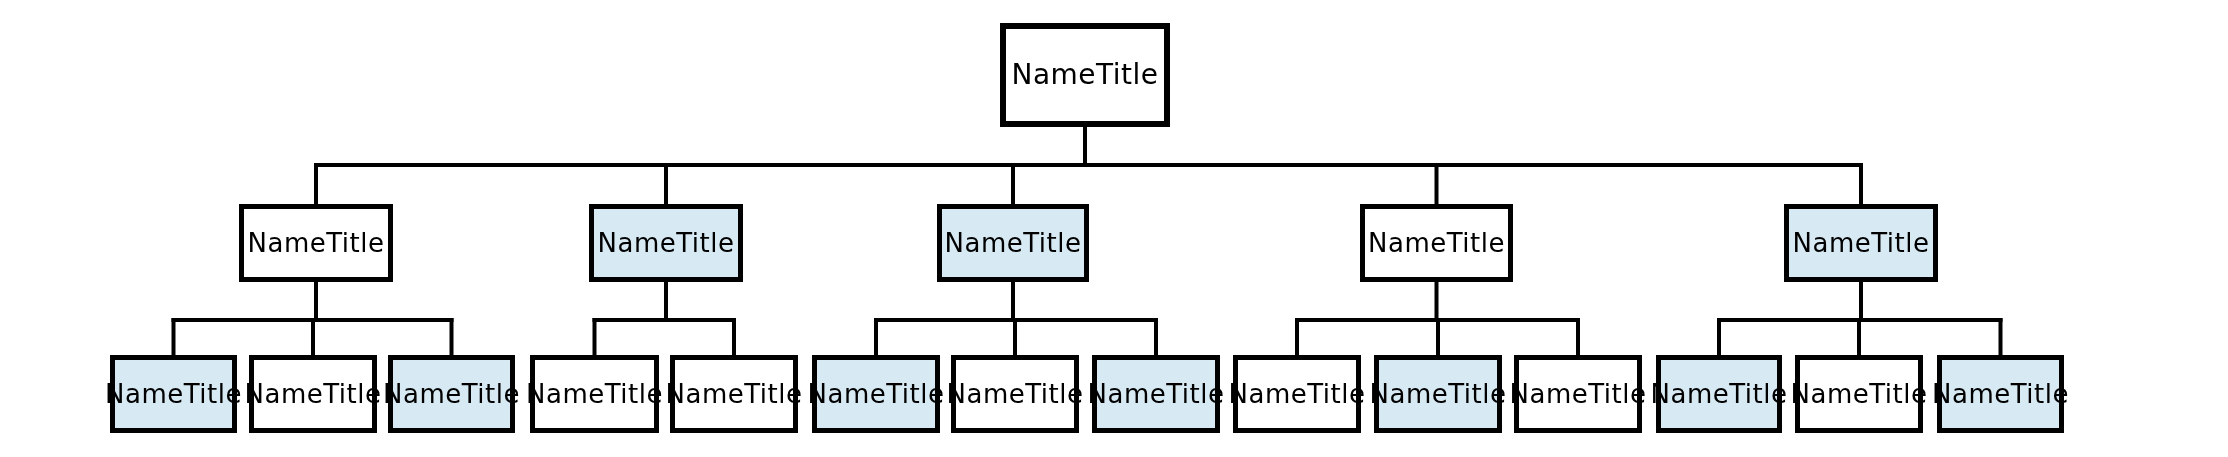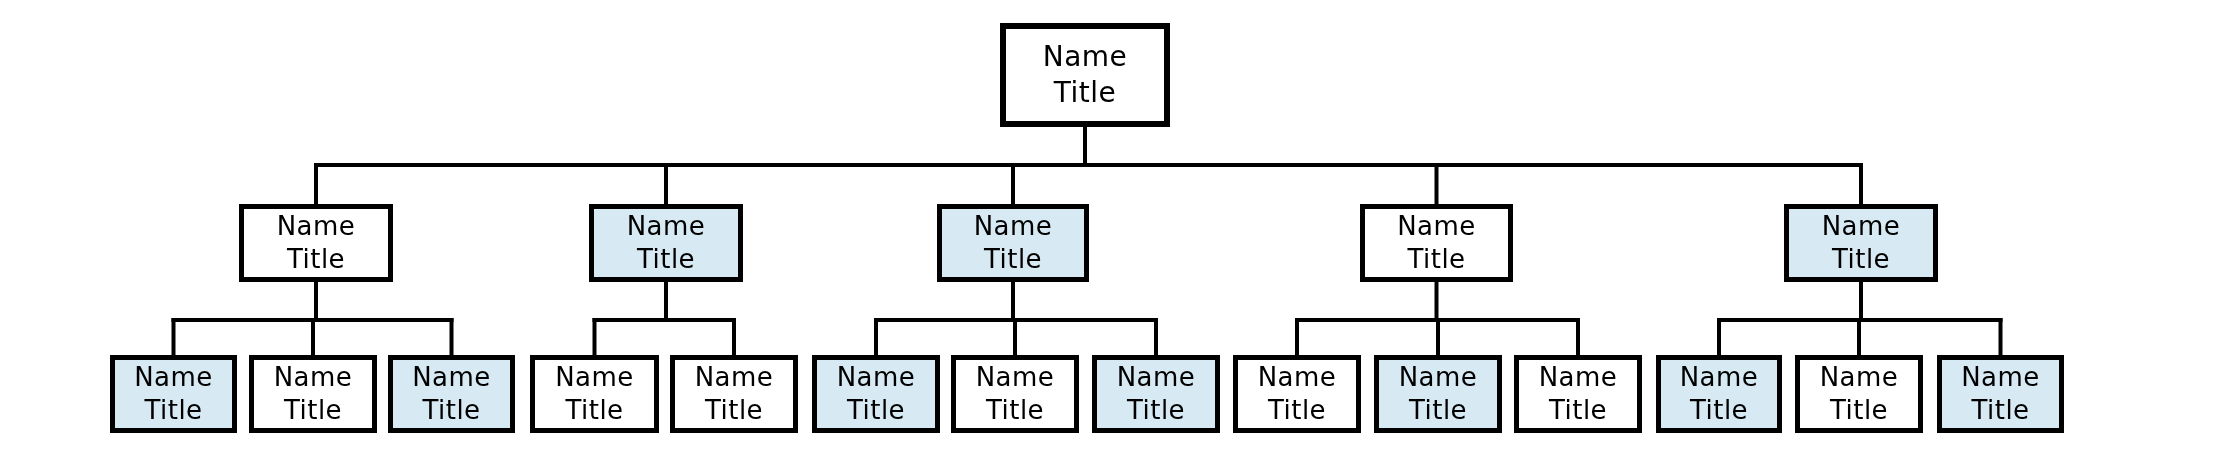--- a/index.html
+++ b/index.html
@@ -18,21 +18,21 @@
     left: 0;
     top: 0;
     width: 100%;
     height: 100%;
   }
   .node {
     position: absolute;
     box-sizing: border-box;
     border: 5px solid #000000;
     display: flex;
-    flex-direction: column;
+    flex-direction: row;
     align-items: center;
     justify-content: center;
     text-align: center;
     color: #000000;
     font-size: 26px;
     line-height: 33px;
     letter-spacing: 0.5px;
   }
   .node.root {
     border-width: 6px;

